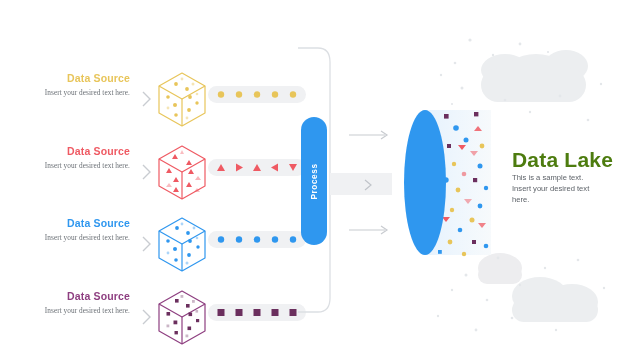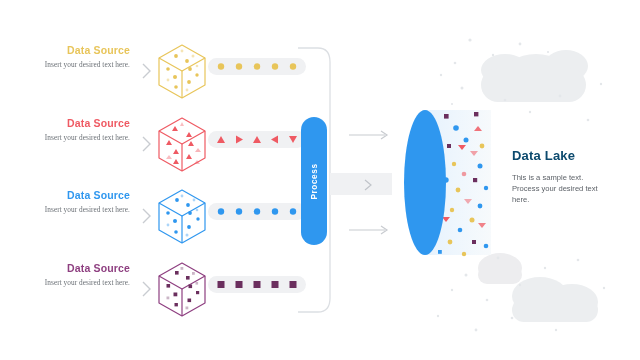--- a/index.html
+++ b/index.html
@@ -7,21 +7,21 @@
     width:640px;height:360px;overflow:hidden;background:#ffffff;
     font-family:"Liberation Sans", sans-serif;
     position:relative;
   }
   #stage{position:absolute;left:0;top:0;width:640px;height:360px;}
 
   
   .bg-layer{position:absolute;left:0;top:0;width:640px;height:360px;pointer-events:none;}
 
   
-  .row{position:absolute;left:0;width:310px;height:72px;}
+  .row{position:absolute;left:0;width:310px;height:72px;margin-top:28px;}
   .row-text{position:absolute;left:18px;top:0;width:112px;text-align:right;}
   .ds-title{font-size:10.5px;font-weight:bold;line-height:13px;letter-spacing:.15px;}
   .ds-sub{font-size:7.3px;line-height:9.6px;color:#6b7076;margin-top:3px;letter-spacing:.05px;font-family:Liberation Serif, serif;}
   .row-chev{position:absolute;left:141px;top:18px;width:12px;height:18px;}
   .row-cube{position:absolute;left:156px;top:-2px;width:52px;height:60px;}
   .row-pill{position:absolute;left:208px;top:14px;width:98px;height:17px;}
 
   
   .bracket{position:absolute;left:296px;top:46px;width:36px;height:268px;}
   .process{
@@ -41,21 +41,21 @@
     position:absolute;left:425px;top:110px;width:66px;height:145px;
     background:linear-gradient(90deg,#e6f2fd 0%,#eef6fd 45%,#f7fafc 100%);
   }
   .cyl-cap{
     position:absolute;left:404px;top:110px;width:42px;height:145px;
     background:#2f97ef;border-radius:50%;
   }
   .cyl-particles{position:absolute;left:420px;top:104px;width:80px;height:158px;}
 
   
-  .lake-title{position:absolute;left:512px;top:148px;font-size:13px;font-weight:bold;color:#0c4a6e;letter-spacing:.2px;}
+  .lake-title{position:absolute;left:512px;top:148px;font-size:21px;font-weight:bold;color:#4d7c0f;letter-spacing:.2px;}
   .lake-sub{position:absolute;left:512px;top:172px;width:92px;font-size:7.6px;line-height:11px;color:#5d6268;}
 </style>
 </head>
 <body>
 
 <div id="stage">
 
   <svg class="bg-layer" viewBox="0 0 640 360" width="640" height="360">
     <g fill="#eceef0">
       <ellipse cx="505" cy="70" rx="24" ry="16"></ellipse>
@@ -327,15 +327,15 @@
       <circle cx="30" cy="138" r="2.4" fill="#e8c55a"></circle>
       <rect x="52" y="136" width="4" height="4" fill="#6b2f5e"></rect>
       <circle cx="66" cy="142" r="2.3" fill="#2f97ef"></circle>
       <rect x="18" y="146" width="3.8" height="3.8" fill="#2f97ef"></rect>
       <circle cx="44" cy="150" r="2.2" fill="#e8c55a"></circle>
     </g>
   </svg>
   <div class="cyl-cap"></div>
 
   <div class="lake-title">Data Lake</div>
-  <div class="lake-sub">This is a sample text. Process your desired text here.</div>
+  <div class="lake-sub">This is a sample text. Insert your desired text here.</div>
 
 </div>
 
 </body></html>

